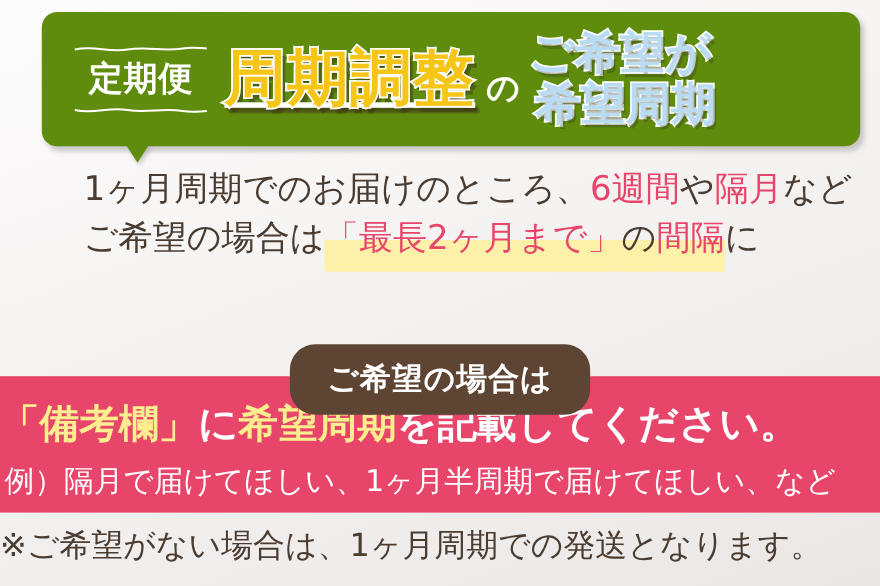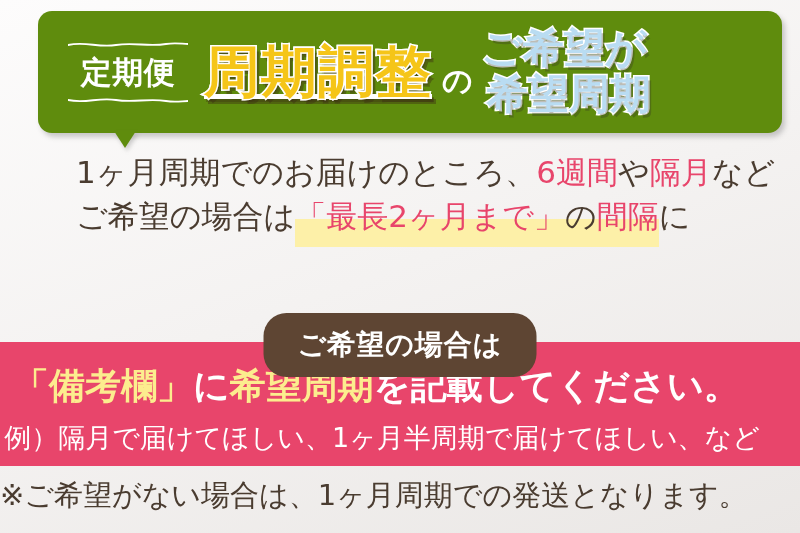--- a/index.html
+++ b/index.html
@@ -172,21 +172,21 @@
     font-size: 28px;
     font-weight: 700;
     letter-spacing: 1px;
     white-space: nowrap;
     z-index: 5;
   }
 
   
   .pink-main {
     position: absolute;
-    left: 13px;
+    left: 0;
     top: 366px;
     width: 696px;
     text-align: center;
     font-size: 36px;
     font-weight: 700;
     color: #ffffff;
     line-height: 1.1;
     white-space: nowrap;
     z-index: 4;
   }

